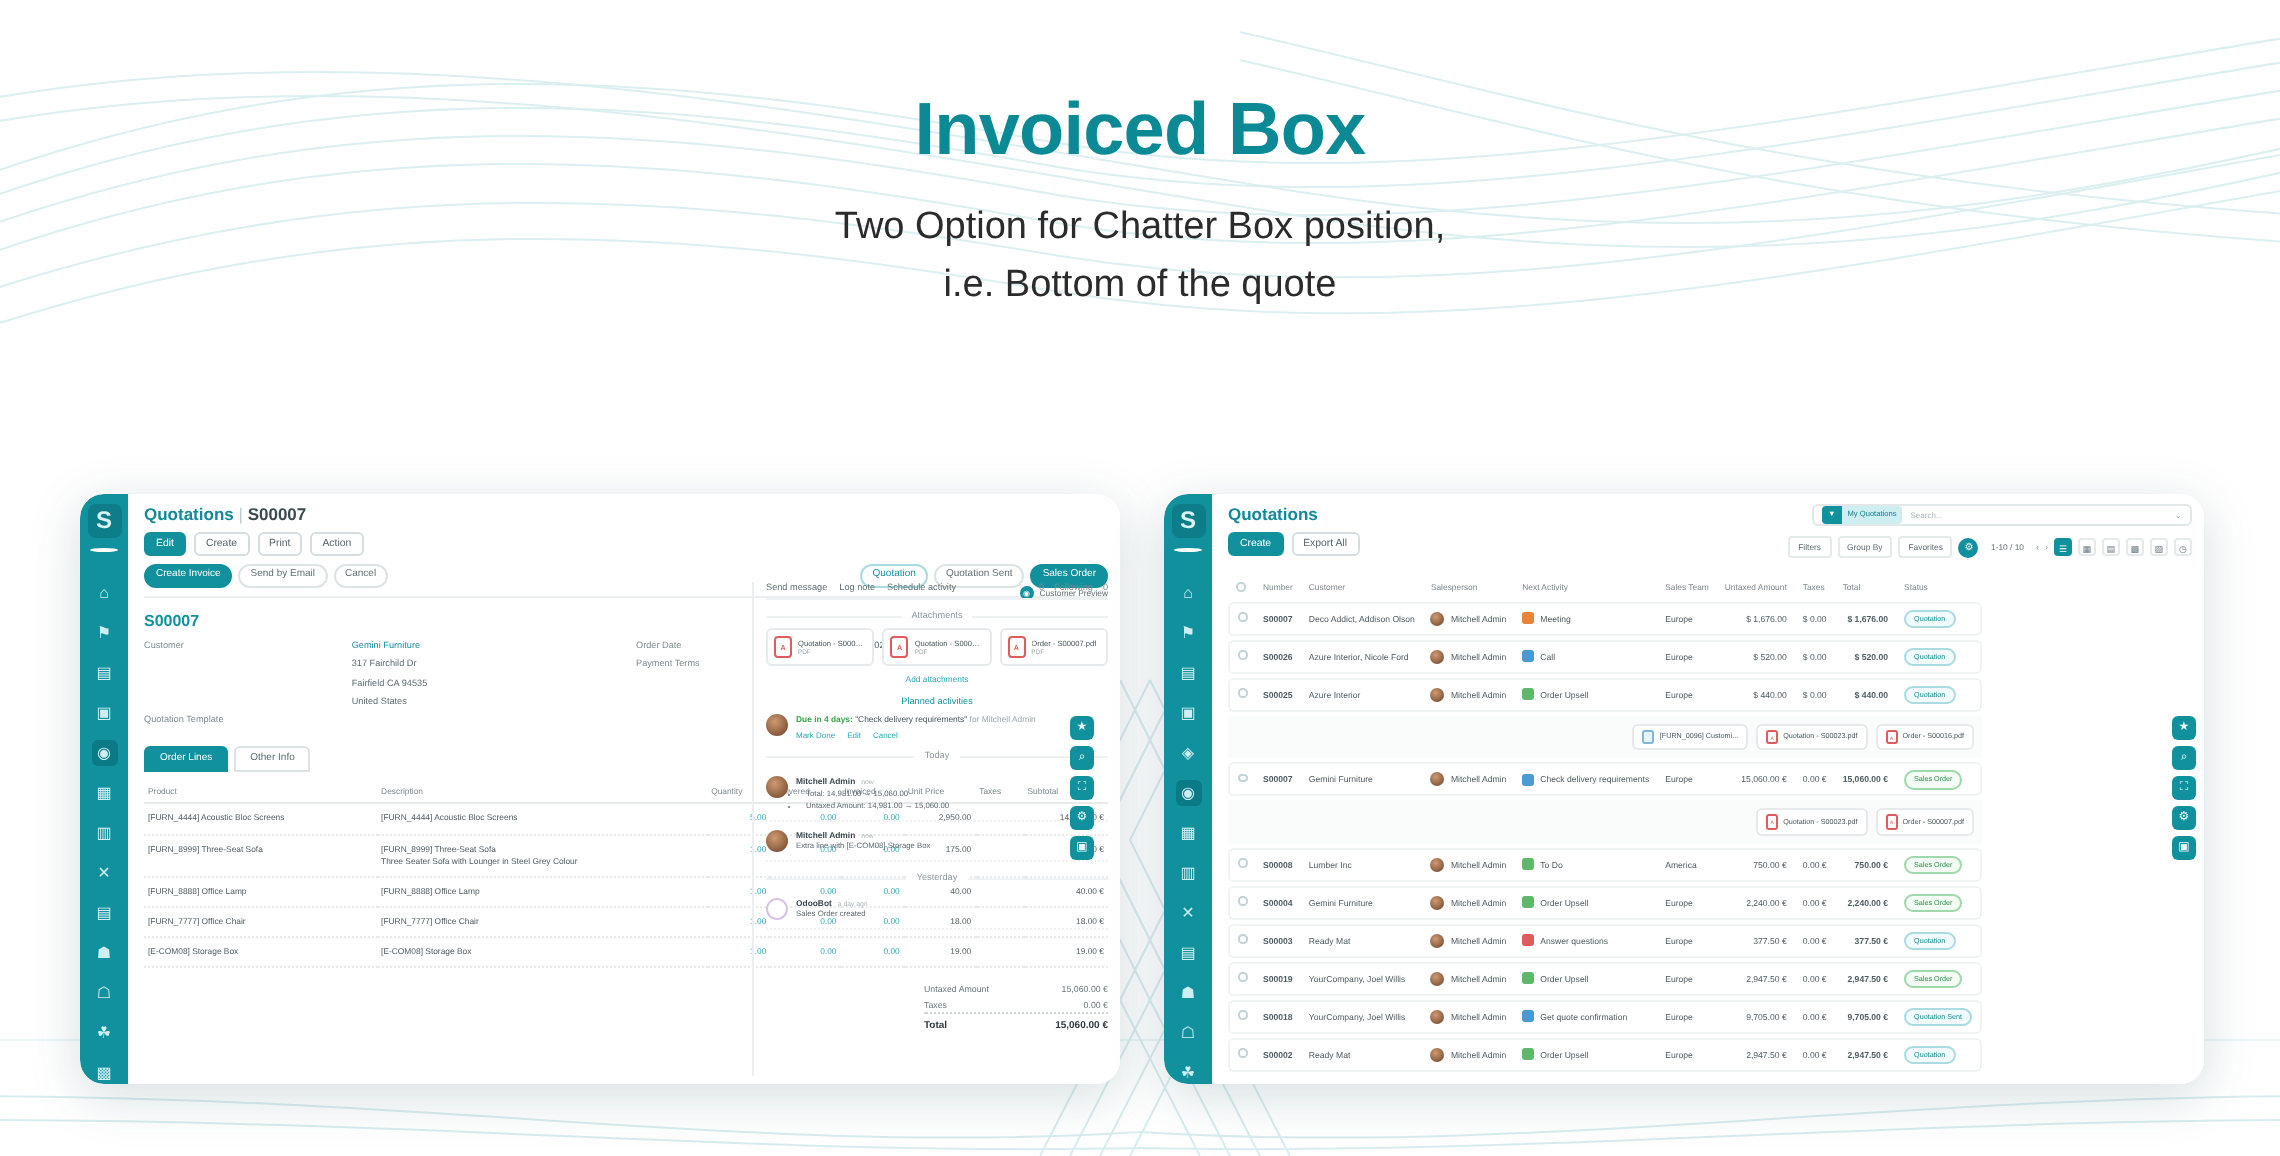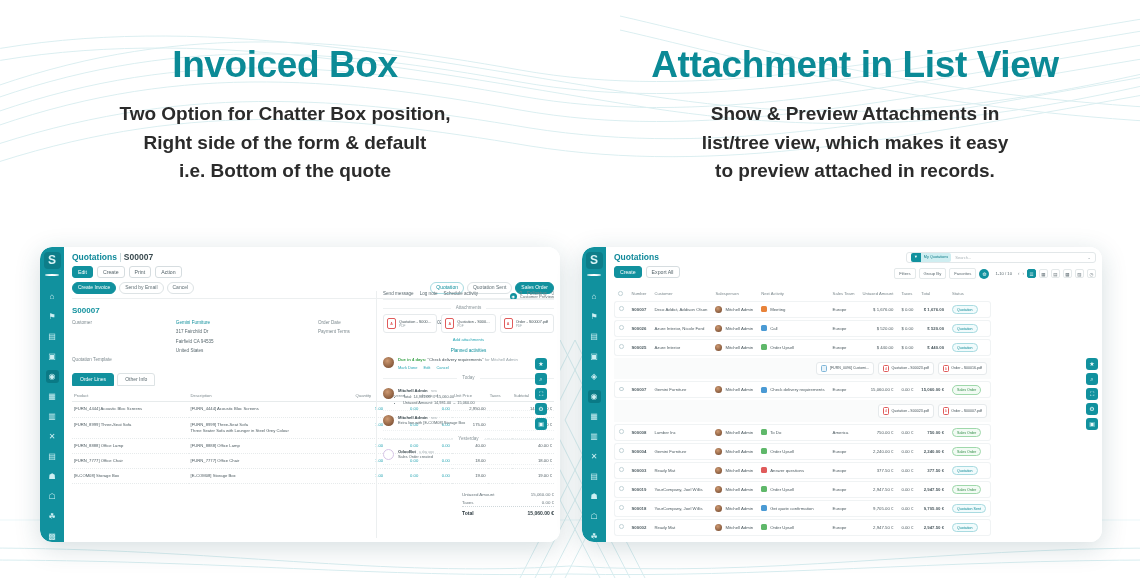--- a/index.html
+++ b/index.html
@@ -13,21 +13,21 @@
   .bg-waves { position:absolute; inset:0; z-index:0; pointer-events:none; }
 
   
   .headers { position:absolute; top:0; left:0; width:1140px; height:215px; z-index:2; display:flex; }
   .hcol { flex:1; text-align:center; padding-top:45px; }
   .htitle {
     font-size:37px; font-weight:bold; color:#0b8a96; letter-spacing:-0.4px;
     line-height:1.1; margin:0 0 14px 0;
   }
   .hsub { font-size:19px; color:#2b2b2b; line-height:1.52; }
-  .hsub span { display:block;font-weight:bold; }
+  .hsub span { display:block; }
 
   
   .shot {
     position:absolute; background:#ffffff; border-radius:12px;
     box-shadow:0 6px 26px rgba(20,70,85,.18);
     overflow:hidden; z-index:3;
   }
   #shot-left  { left:40px;  top:247px; width:520px; height:295px; }
   #shot-right { left:582px; top:247px; width:520px; height:295px; }
 
@@ -221,30 +221,21 @@
     <path d="M-20,560 C220,560 380,578 570,574 C760,578 940,560 1160,560"></path>
     <path d="M0,520 L1140,520" opacity=".5"></path>
   </g>
 </svg>
 
 <div class="headers">
   <div class="hcol">
     <div class="htitle">Invoiced Box</div>
     <div class="hsub">
       <span>Two Option for Chatter Box position,</span>
-      <span>Right side of the form &amp; default</span>
       <span>i.e. Bottom of the quote</span>
-    </div>
-  </div>
-  <div class="hcol">
-    <div class="htitle">Attachment in List View</div>
-    <div class="hsub">
-      <span>Show &amp; Preview Attachments in</span>
-      <span>list/tree view, which makes it easy</span>
-      <span>to preview attached in records.</span>
     </div>
   </div>
 </div>
 
 <div class="shot" id="shot-left">
   <div class="odoo-sidebar">
     <div class="odoo-logo">S</div>
     <div class="odoo-ava"></div>
     <div class="sbicon">⌂</div>
     <div class="sbicon">⚑</div>

